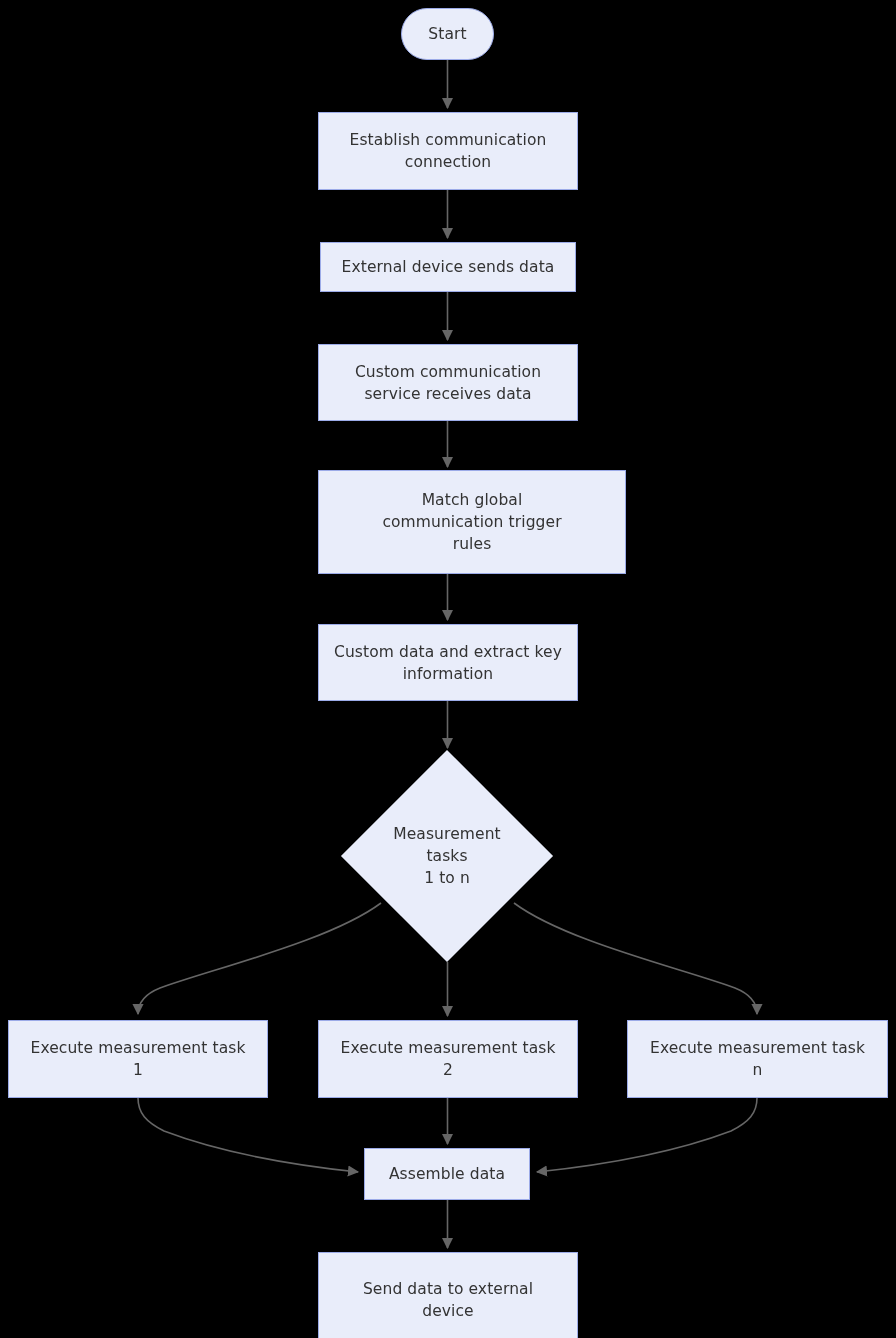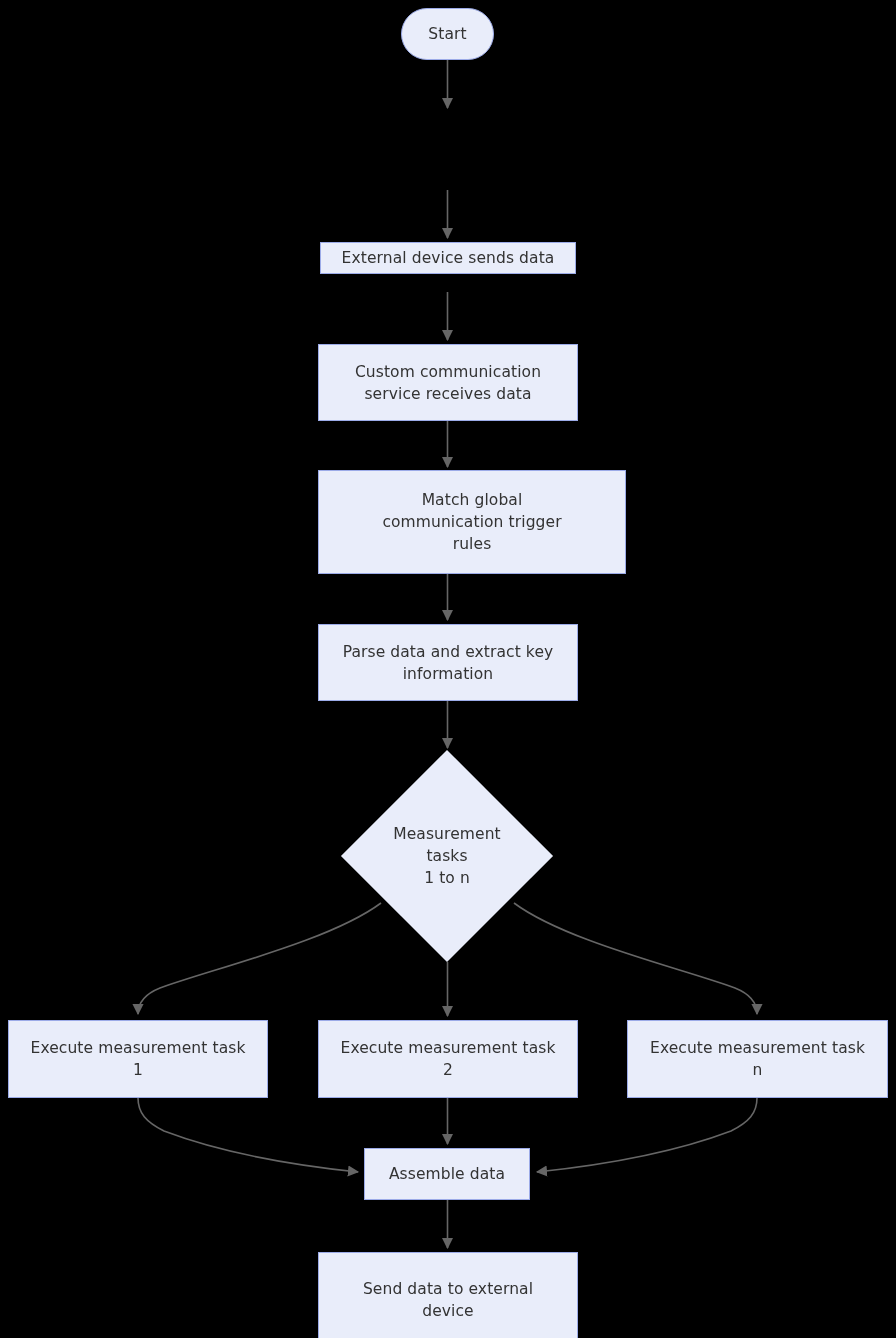--- a/index.html
+++ b/index.html
@@ -94,38 +94,42 @@
       <path d="M 447.5 1098 L 447.5 1144"></path>
       <path d="M 757 1098 C 757 1113 749 1122 731 1131 C 665 1156 585 1167 537 1172"></path>
       <path d="M 447.5 1200 L 447.5 1248"></path>
     </g>
   </svg>
 
   <div class="node stadium" style="left:401px; top:8px; width:93px; height:52px;">
     <span>Start</span>
   </div>
 
+  <div class="node rect" style="left:318px; top:112px; width:260px; height:78px;">
+    <span>Establish communication
+connection</span>
+  </div>
 
-  <div class="node rect" style="left:320px; top:242px; width:256px; height:32px;">
+  <div class="node rect" style="left:320px; top:242px; width:256px; height:50px;">
     <span>External device sends data</span>
   </div>
 
   <div class="node rect" style="left:318px; top:344px; width:260px; height:77px;align-items:center;">
     <span>Custom communication
 service receives data</span>
   </div>
 
   <div class="node rect" style="left:318px; top:470px; width:308px; height:104px;">
     <span>Match global
 communication trigger
 rules</span>
   </div>
 
   <div class="node rect" style="left:318px; top:624px; width:260px; height:77px;">
-    <span>Parse data and extract key
+    <span>Custom data and extract key
 information</span>
   </div>
 
   <div class="node diamond" style="left:372px; top:781px; width:150px; height:150px;">
     <div class="diamond-shape"></div>
     <span class="diamond-label">Measurement tasks
 1 to n</span>
   </div>
 
   <div class="node rect" style="left:8px; top:1020px; width:260px; height:78px;">

